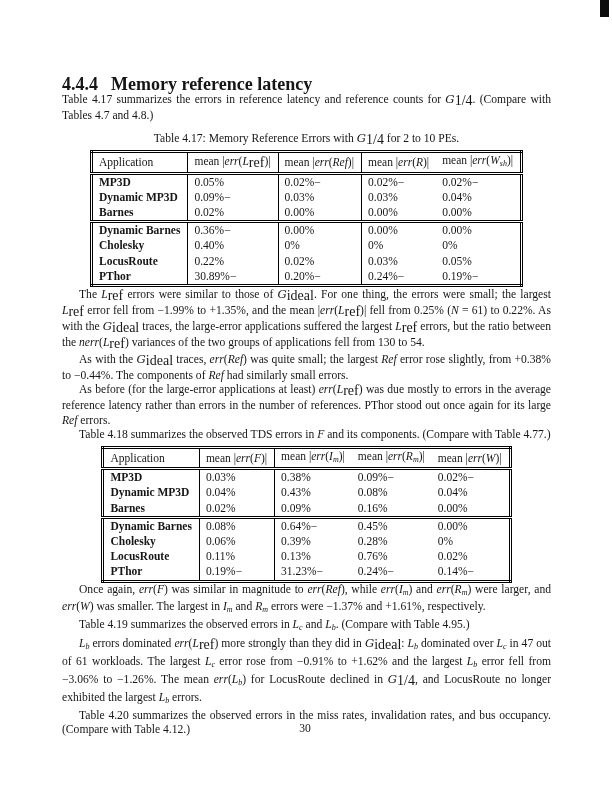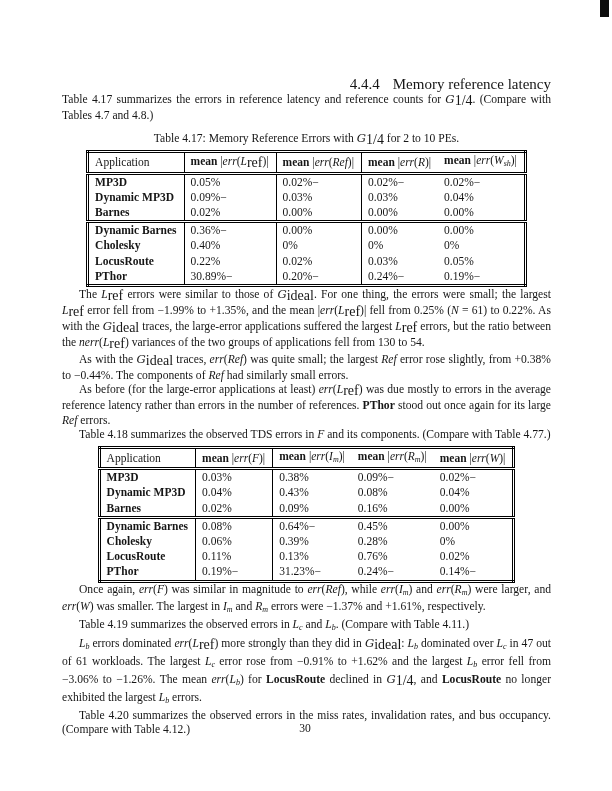--- a/index.html
+++ b/index.html
@@ -3,21 +3,21 @@
 <meta charset="utf-8">
 <style>
   html,body{margin:0;padding:0;}
   body{
     width:612px;height:791px;background:#ffffff;color:#161616;
     font-family:"Liberation Serif","DejaVu Serif",serif;
     position:relative;overflow:hidden;
   }
   .scan-mark{position:absolute;top:0;right:3px;width:9px;height:17px;background:#0c0c0c;}
   .content{padding:77px 61px 0 62px;}
-  .sec-heading{font-size:15px;font-weight:normal;line-height:15px;margin:0;text-align:right;}
+  .sec-heading{font-size:18px;font-weight:bold;line-height:15px;margin:0;}
   .sec-heading .gap{display:inline-block;width:13px;}
   p.body-par{
     font-size:11.6px;line-height:14.7px;text-align:justify;margin:0;
   }
   p.indent{text-indent:17px;}
   .m-top-first{margin-top:10px;}
   .m-top-par{margin-top:6px;}
   .m-top-big{margin-top:11px;}
   .table-caption{
     font-size:11.6px;text-align:center;margin:8px 0 0 0;line-height:14px;
@@ -33,21 +33,21 @@
   table.data-table thead th{border-bottom:3px double #000;}
   table.data-table tbody tr.group-start td{border-top:3px double #000;}
   table.data-table tbody td:first-child{font-weight:bold;}
   table.t1 th:nth-child(-n+3), table.t1 td:nth-child(-n+3){border-right:1px solid #000;}
   table.t2 th:nth-child(-n+2), table.t2 td:nth-child(-n+2){border-right:1px solid #000;}
   .page-number{
     position:absolute;top:722px;left:0;width:610px;text-align:center;
     font-size:11.6px;
   }
   
-  .seg-b{font-weight:bold;}
+  .seg-b{font-weight:normal;}
   .seg-m{font-style:italic;}
   .seg-g{font-style:italic;font-family:"DejaVu Serif",serif;}
   .seg-s{font-size:14px;vertical-align:-2px;letter-spacing:0;}
   .seg-ms{font-style:italic;font-size:8px;vertical-align:-2px;}
 </style>
 </head>
 <body>
 
 <div class="scan-mark"></div>
 
@@ -185,19 +185,19 @@
         <td>PThor</td>
         <td>0.19%−</td>
         <td>31.23%−</td>
         <td>0.24%−</td>
         <td>0.14%−</td>
       </tr>
     </tbody>
   </table>
 
   <p class="body-par indent m-top-big"><span>Once again, </span><span class="seg-m">err</span><span>(</span><span class="seg-m">F</span><span>) was similar in magnitude to </span><span class="seg-m">err</span><span>(</span><span class="seg-m">Ref</span><span>), while </span><span class="seg-m">err</span><span>(</span><span class="seg-m">I</span><span class="seg-ms">m</span><span>) and </span><span class="seg-m">err</span><span>(</span><span class="seg-m">R</span><span class="seg-ms">m</span><span>) were larger, and </span><span class="seg-m">err</span><span>(</span><span class="seg-m">W</span><span>) was smaller. The largest in </span><span class="seg-m">I</span><span class="seg-ms">m</span><span> and </span><span class="seg-m">R</span><span class="seg-ms">m</span><span> errors were −1.37% and +1.61%, respectively.</span></p>
-  <p class="body-par indent m-top-par"><span>Table 4.19 summarizes the observed errors in </span><span class="seg-m">L</span><span class="seg-ms">c</span><span> and </span><span class="seg-m">L</span><span class="seg-ms">b</span><span>. (Compare with Table 4.11.)</span></p>
+  <p class="body-par indent m-top-par"><span>Table 4.19 summarizes the observed errors in </span><span class="seg-m">L</span><span class="seg-ms">c</span><span> and </span><span class="seg-m">L</span><span class="seg-ms">b</span><span>. (Compare with Table 4.95.)</span></p>
   <p class="body-par indent m-top-par"><span class="seg-m">L</span><span class="seg-ms">b</span><span> errors dominated </span><span class="seg-m">err</span><span>(</span><span class="seg-m">L</span><span class="seg-s">ref</span><span>) more strongly than they did in </span><span class="seg-g">G</span><span class="seg-s">ideal</span><span>: </span><span class="seg-m">L</span><span class="seg-ms">b</span><span> dominated over </span><span class="seg-m">L</span><span class="seg-ms">c</span><span> in 47 out of 61 workloads. The largest </span><span class="seg-m">L</span><span class="seg-ms">c</span><span> error rose from −0.91% to +1.62% and the largest </span><span class="seg-m">L</span><span class="seg-ms">b</span><span> error fell from −3.06% to −1.26%. The mean </span><span class="seg-m">err</span><span>(</span><span class="seg-m">L</span><span class="seg-ms">b</span><span>) for </span><span class="seg-b">LocusRoute</span><span> declined in </span><span class="seg-g">G</span><span class="seg-s">1/4</span><span>, and </span><span class="seg-b">LocusRoute</span><span> no longer exhibited the largest </span><span class="seg-m">L</span><span class="seg-ms">b</span><span> errors.</span></p>
   <p class="body-par indent m-top-par"><span>Table 4.20 summarizes the observed errors in the miss rates, invalidation rates, and bus occupancy. (Compare with Table 4.12.)</span></p>
 
 </div>
 
 <div class="page-number">30</div>
 
 </body></html>

